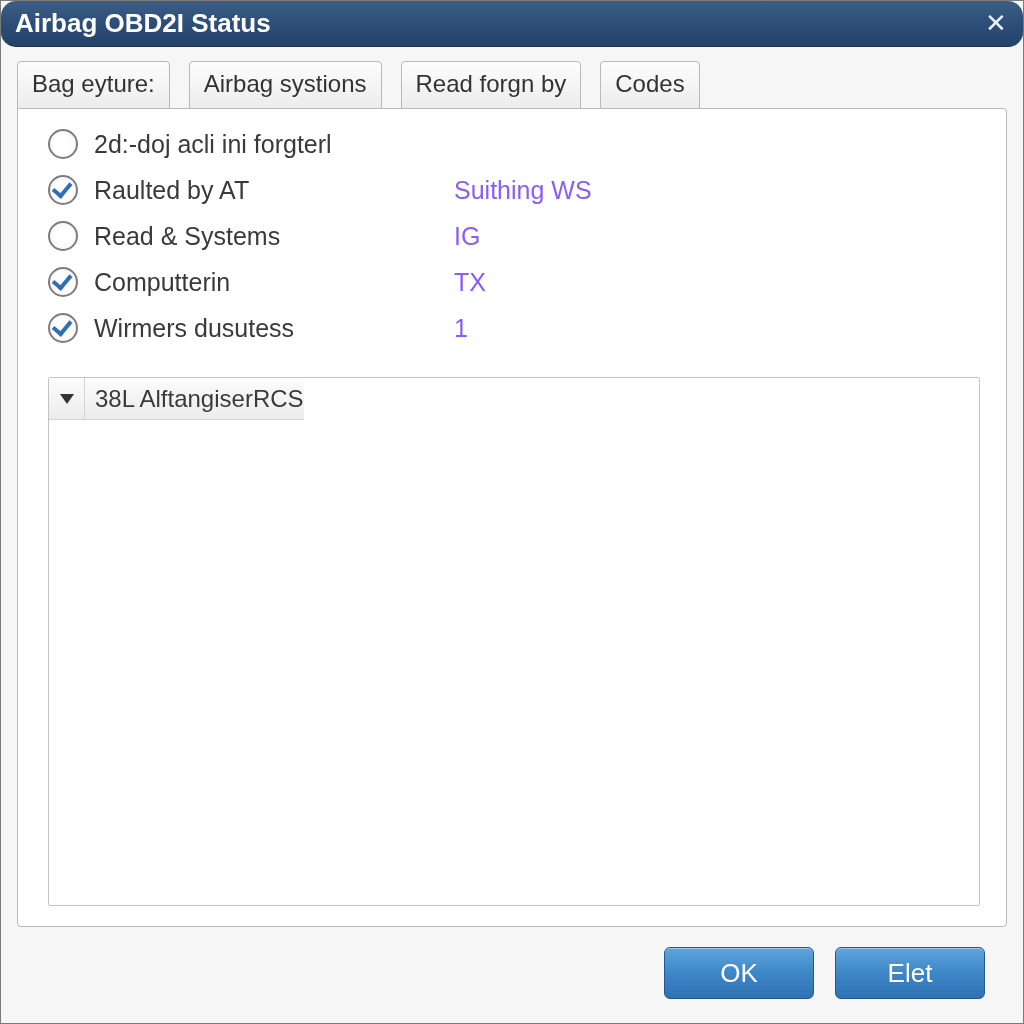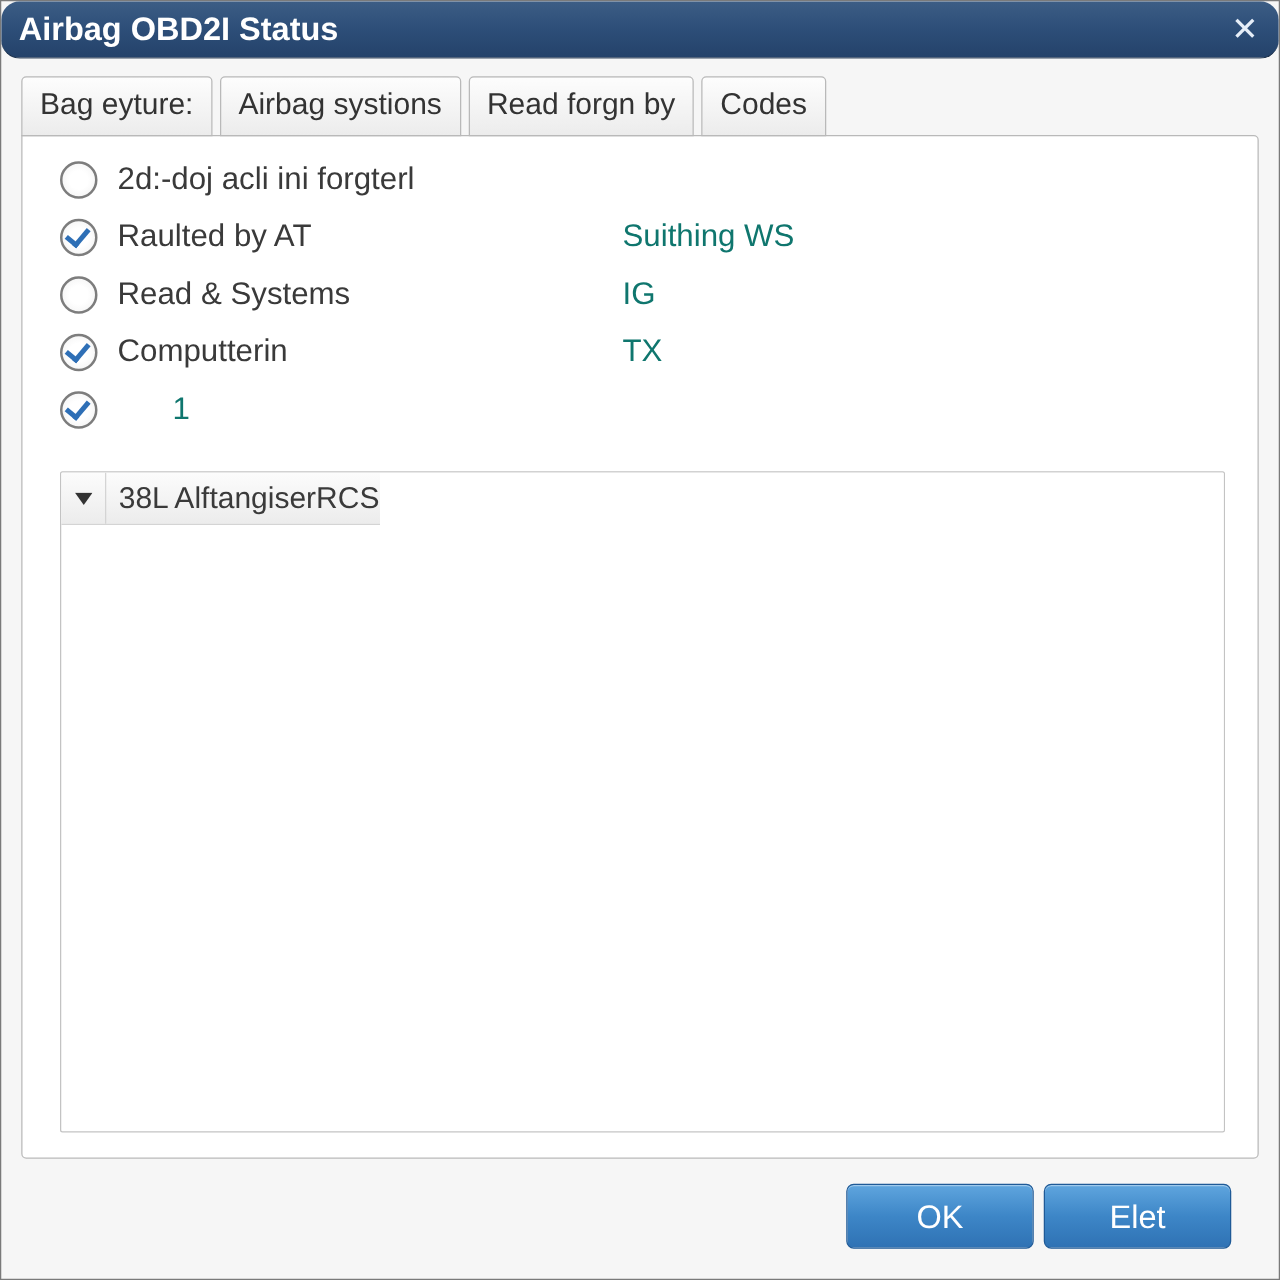--- a/index.html
+++ b/index.html
@@ -25,21 +25,21 @@
     width: 34px; height: 34px;
     display: flex; align-items: center; justify-content: center;
     color: #e6eef8; font-size: 26px; font-weight: normal;
     cursor: pointer;
   }
   .content {
     flex: 1; padding: 14px 16px 18px 16px;
     display: flex; flex-direction: column;
   }
   .tabs {
-    display: flex; gap: 6px; align-items: center;
+    display: flex; gap: 19px; align-items: center;
     margin-bottom: -1px; z-index: 2; position: relative;
   }
   .tab {
     padding: 8px 14px 10px 14px;
     background: linear-gradient(#fdfdfd, #ececec);
     border: 1px solid #b9b9b9;
     border-bottom: 1px solid #b9b9b9;
     border-radius: 4px 4px 0 0;
     font-size: 24px; color: #333;
     cursor: pointer;
@@ -52,21 +52,21 @@
   .tab-panel {
     flex: 1;
     background: #ffffff;
     border: 1px solid #b9b9b9;
     border-radius: 0 4px 4px 4px;
     padding: 20px 26px 20px 30px;
     display: flex; flex-direction: column;
     position: relative;
   }
   .opt-row {
-    display: flex; align-items: flex-start;
+    display: flex; align-items: center;
     margin-bottom: 16px;
     font-size: 25px; color: #3a3a3a;
   }
   .opt-row .ctrl {
     width: 30px; height: 30px;
     border: 2px solid #7d7d7d;
     border-radius: 50%;
     margin-right: 16px;
     flex-shrink: 0;
     display: flex; align-items: center; justify-content: center;
@@ -74,21 +74,21 @@
   }
   .opt-row .ctrl.checked::after {
     content: "";
     display: block;
     width: 14px; height: 8px;
     border-left: 4px solid #2e6fb6;
     border-bottom: 4px solid #2e6fb6;
     transform: rotate(-50deg) translate(1px,-2px);
   }
   .opt-row .label { width: 360px; }
-  .opt-row .val { color: #0f766e; margin-left: 44px; }
+  .opt-row .val { color: #8b5cf6; }
   .dropdown-block {
     margin-top: 18px;
     border: 1px solid #c3c3c3;
     border-radius: 2px;
     flex: 1;
     display: flex; flex-direction: row;
     overflow: hidden;
   }
   .dropdown-head {
     display: flex; align-items: center;
@@ -99,21 +99,21 @@
   }
   .dropdown-head .arrow {
     width: 36px; height: 100%;
     display: flex; align-items: center; justify-content: center;
     border-right: 1px solid #d4d4d4;
   }
   .dropdown-head .arrow svg { width: 14px; height: 10px; fill: #333; }
   .dropdown-head .sel { padding-left: 10px; }
   .dropdown-body { flex: 1; background: #ffffff; }
   .button-row {
-    display: flex; justify-content: flex-end; gap: 8px;
+    display: flex; justify-content: flex-end; gap: 21px;
     padding: 20px 22px 6px 0;
   }
   .btn {
     min-width: 150px; height: 52px;
     border: 1px solid #1f5a97;
     border-radius: 6px;
     background: linear-gradient(#5fa5de 0%, #3d86c7 50%, #2f72b4 100%);
     color: #ffffff; font-size: 26px;
     display: flex; align-items: center; justify-content: center;
     cursor: pointer;
@@ -161,20 +161,21 @@
 
 
       <div class="opt-row">
         <span class="ctrl checked"></span>
         <span class="label">Computterin</span>
         <span class="val">TX</span>
       </div>
 
       <div class="opt-row">
         <span class="ctrl checked"></span>
+        <span class="label">Wirmers dusutess</span>
         <span class="val">1</span>
       </div>
 
       <div class="dropdown-block">
         <div class="dropdown-head">
           <span class="arrow">
             <svg viewBox="0 0 10 7">
                 <polygon points="0,0 10,0 5,7"></polygon>
               </svg>
           </span>

